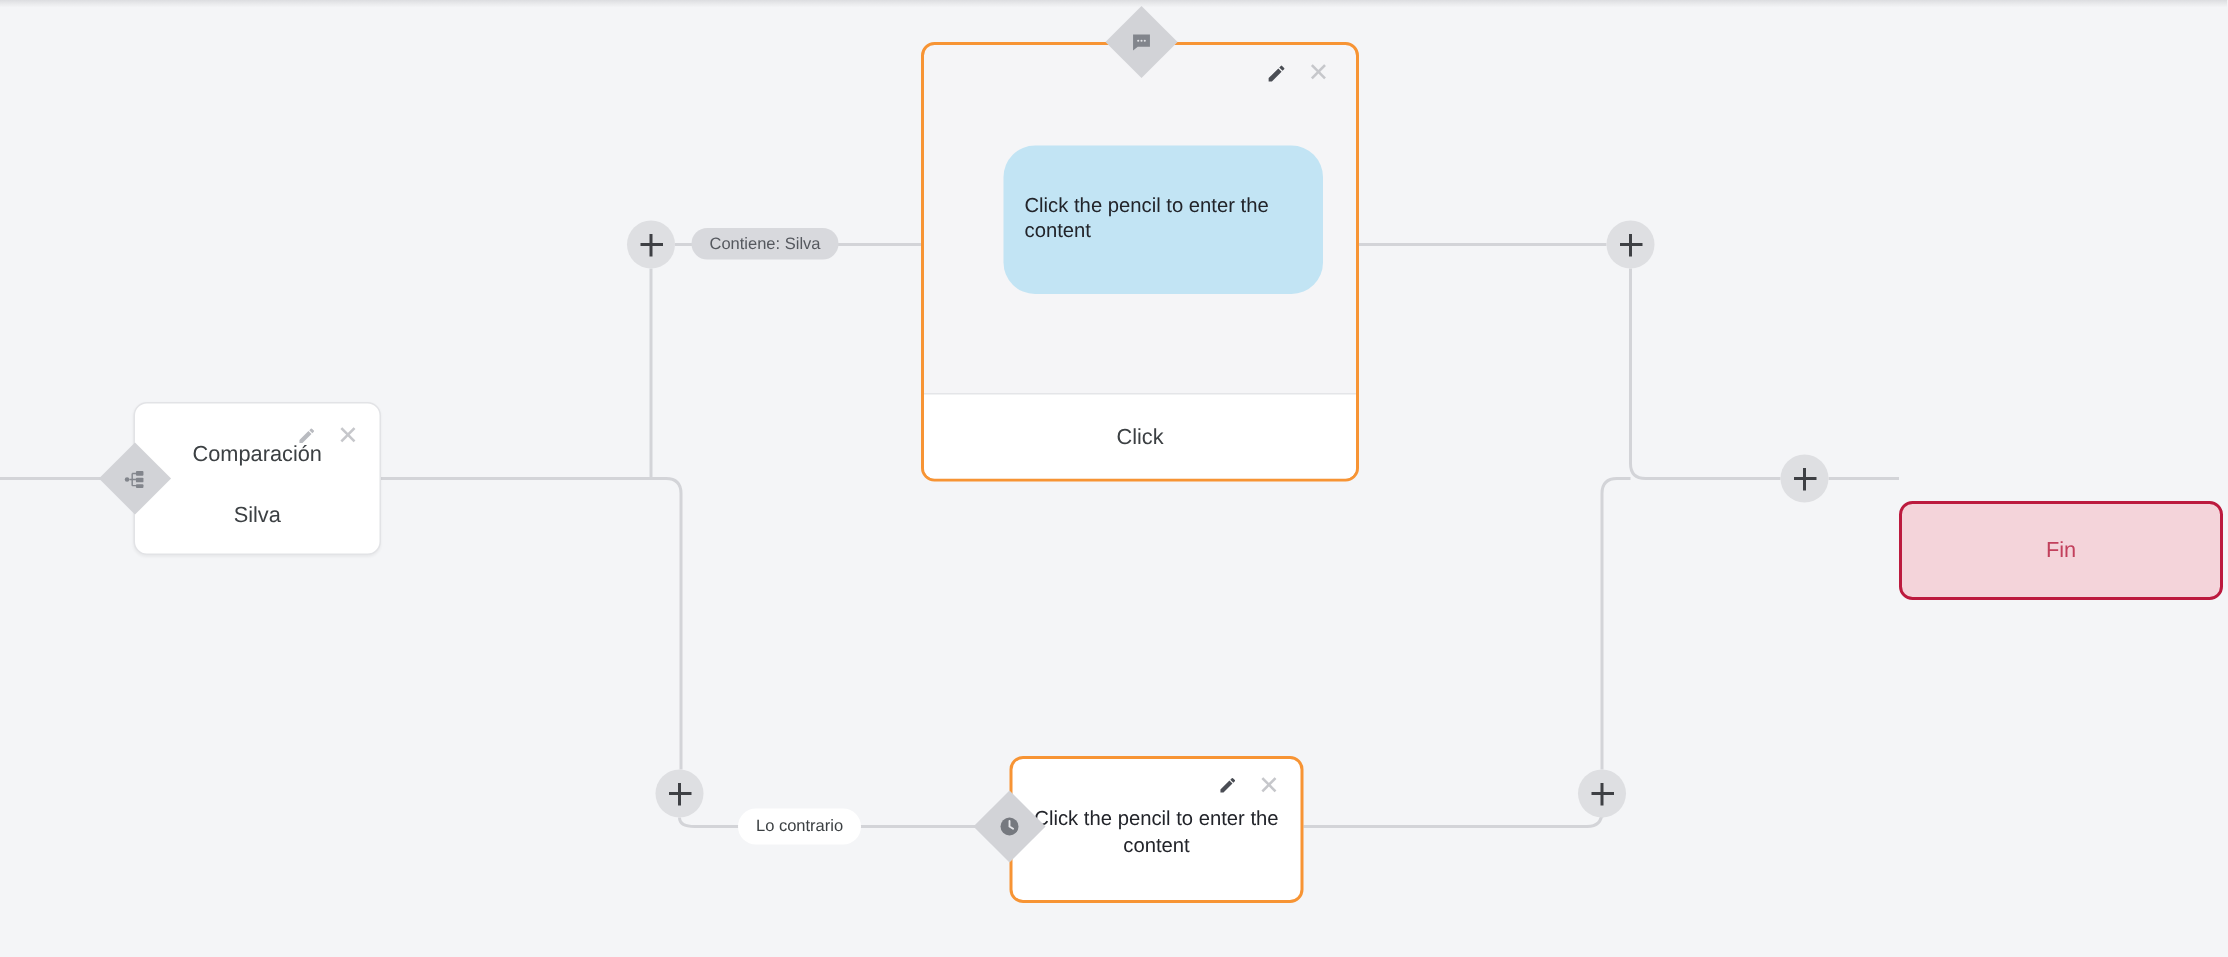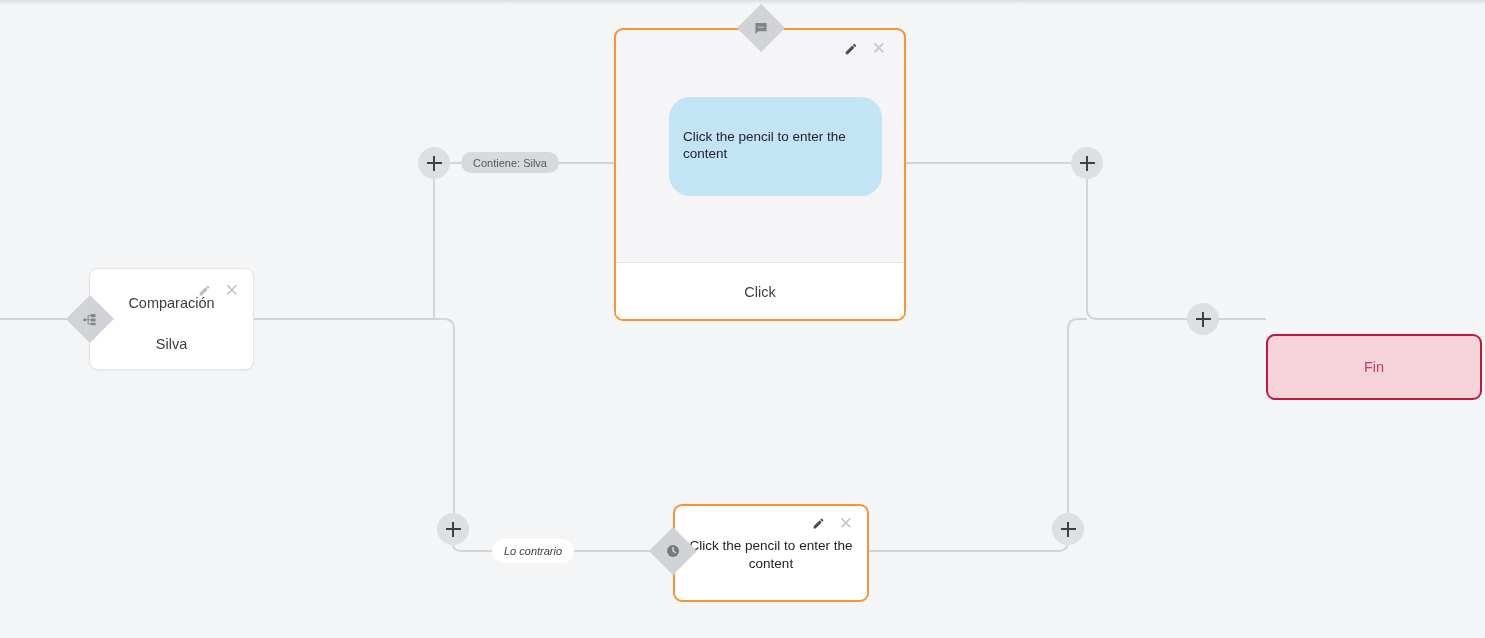--- a/index.html
+++ b/index.html
@@ -307,21 +307,21 @@
     </span>
   </div>
 
   <div class="plus" style="left:418px; top:147px;"></div>
   <div class="plus" style="left:437px; top:513px;"></div>
   <div class="plus" style="left:1071px; top:147px;"></div>
   <div class="plus" style="left:1187px; top:303px;"></div>
   <div class="plus" style="left:1052px; top:513px;"></div>
 
   <div class="edge-label gray" style="left:461px; top:152px;">Contiene: Silva</div>
-  <div class="edge-label white" style="left:492px; top:539px;font-style:italic;">Lo contrario</div>
+  <div class="edge-label white" style="left:492px; top:539px;">Lo contrario</div>
 
   <div class="node msg-card">
     <div class="node-tools" style="right:18px; top:10px;">
       <span class="tool-btn tool-pencil">
         <svg width="14" height="14" viewBox="0 0 24 24">
           <path d="M3 17.25V21h3.75L17.81 9.94l-3.75-3.75L3 17.25zM20.71 7.04a1 1 0 0 0 0-1.41l-2.34-2.34a1 1 0 0 0-1.41 0l-1.83 1.83 3.75 3.75 1.83-1.83z" fill="#4a4d54"></path>
         </svg>
       </span>
       <span class="tool-btn tool-close">✕</span>
     </div>

